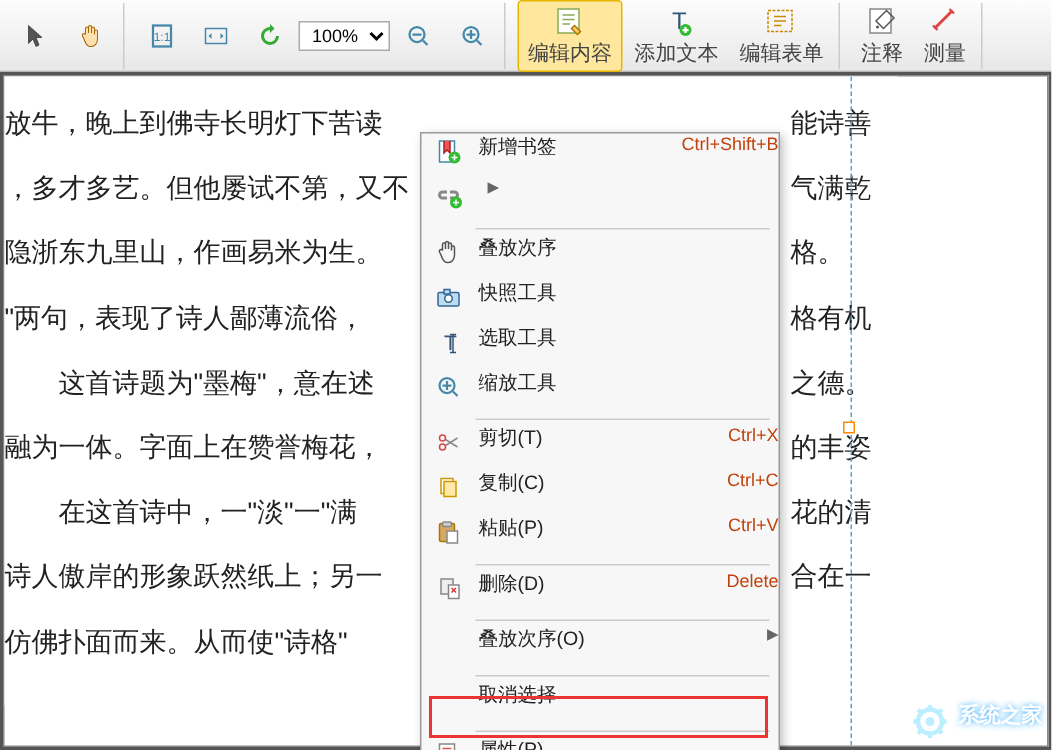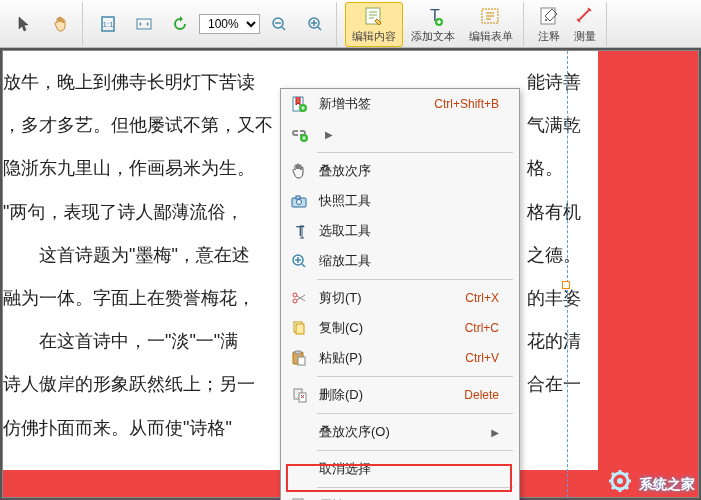--- a/index.html
+++ b/index.html
@@ -2,37 +2,37 @@
 <html><head>
 <meta charset="utf-8">
 <style>
 *{margin:0;padding:0;box-sizing:border-box;font-family:"Microsoft YaHei","SimSun",Arial,sans-serif}
 body{width:701px;height:500px;overflow:hidden;background:#fff;position:relative}
 .toolbar{height:48px;background:linear-gradient(#fdfdfd,#e8e8e8);border-bottom:1px solid #b8b8b8;display:flex;padding:2px 4px;gap:4px}
 .tb-group{display:flex;align-items:center;gap:2px;padding:0 4px;border-right:1px solid #ccc;height:44px}
 .tb-btn{display:flex;flex-direction:column;align-items:center;justify-content:center;padding:2px 6px;cursor:pointer;border-radius:3px;min-width:28px}
 .tb-btn.active{background:#ffe79e;border:1px solid #e5b500}
 .tb-icon{width:22px;height:22px;display:flex;align-items:center;justify-content:center}
-.tb-label{font-size:11px;color:#444;margin-top:2px}
+.tb-label{font-size:14px;color:#444;margin-top:2px}
 .zoom-sel{display:flex;align-items:center;gap:2px}
 .zoom-sel select{font-size:12px;padding:1px 4px;border:1px solid #aaa;background:#fff}
 .doc-frame{background:#555;padding:2px;height:452px;position:relative}
-.doc-inner{background:#ef4444;border:1px solid #888;height:100%;position:relative;overflow:hidden}
+.doc-inner{background:#ffffff;border:1px solid #888;height:100%;position:relative;overflow:hidden}
 .page{position:absolute;left:-20px;top:-10px;right:100px;background:#fff;padding:20px;font-family:"SimSun",serif;font-size:18px;line-height:2.4;color:#222}
 .ruler-v{position:absolute;right:130px;top:0;width:1px;height:100%;border-left:1px dashed #5a9fd4}
 .handle{position:absolute;width:8px;height:8px;background:#fff;border:1px solid #f80;right:128px}
 .ctx-menu{position:absolute;left:280px;top:88px;width:240px;background:#f7f7f7;border:1px solid #9a9a9a;box-shadow:2px 2px 6px rgba(0,0,0,.25);font-size:13px;color:#222}
-.ctx-item{display:flex;align-items:center;height:30px;padding:0 20px 0 6px;cursor:pointer;position:relative}
+.ctx-item{display:flex;height:30px;padding:0 0 0 6px;cursor:pointer;position:relative}
 .ctx-icon{width:24px;height:24px;display:flex;align-items:center;justify-content:center;margin-right:8px}
 .ctx-text{flex:1}
 .ctx-sc{color:#c2410c;font-size:12px}
 .ctx-arrow{color:#666;font-size:10px;margin-left:6px}
 .ctx-sep{height:1px;background:#ccc;margin:3px 6px 3px 36px}
 .ctx-highlight{position:absolute;left:286px;top:464px;width:226px;height:28px;border:2px solid #e33;pointer-events:none;z-index:50}
-.watermark{position:absolute;right:6px;bottom:6px;display:flex;align-items:flex-end;gap:6px;color:#fff;text-shadow:0 0 4px #3af;font-size:14px;font-weight:bold}
+.watermark{position:absolute;right:6px;bottom:6px;display:flex;align-items:flex-start;gap:6px;color:#fff;text-shadow:0 0 4px #3af;font-size:14px;font-weight:bold}
 .wm-gear{width:26px;height:26px}
 svg{display:block}
 </style>
 </head>
 <body>
 
 <div class="toolbar">
   <div class="tb-group">
     <div class="tb-btn">
         <span class="tb-icon">

